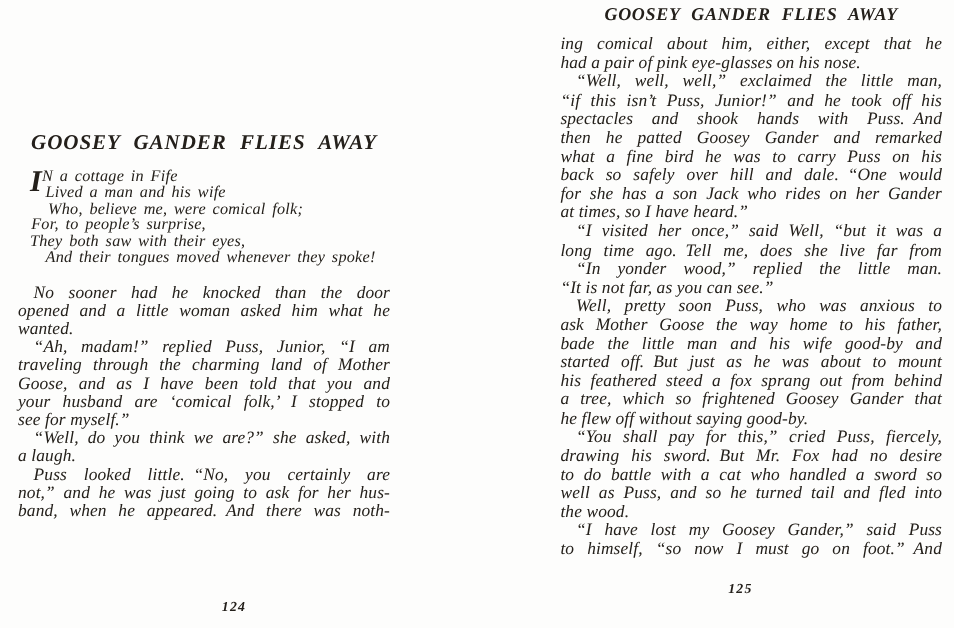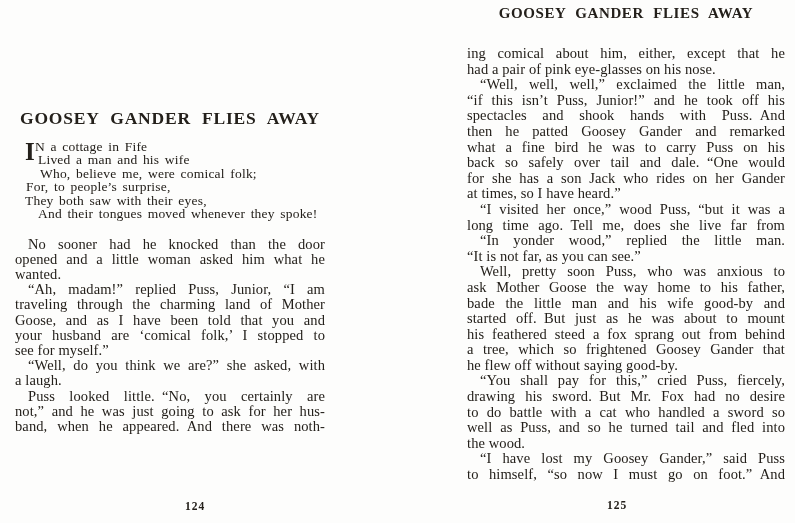--- a/index.html
+++ b/index.html
@@ -2,21 +2,21 @@
 <html><head>
 <meta charset="utf-8">
 <style>
   html,body{margin:0;padding:0;}
   body{
     width:795px;height:523px;position:relative;
     background:#fdfdfc;color:#24201b;
     font-family:"Liberation Serif", serif;
     overflow:hidden;
   }
-  .page{position:absolute;top:0;height:523px;}
+  .page{position:absolute;top:0;height:523px;font-style:italic;}
   .page.left{left:15px;width:310px;}
   .page.right{left:467px;width:318px;}
 
   .title{
     position:absolute;top:108px;left:0;width:100%;margin:0;
     text-align:center;font-weight:bold;font-size:17.5px;
     letter-spacing:.8px;word-spacing:6px;white-space:nowrap;
   }
   .running-head{
     position:absolute;top:5px;left:0;width:100%;
@@ -29,32 +29,32 @@
     font-size:13.5px;line-height:13.4px;letter-spacing:.2px;word-spacing:2px;
   }
   .poem .drop{
     position:absolute;left:0;top:0;
     font-size:25px;line-height:24px;font-weight:bold;
   }
   .poem-line{white-space:nowrap;}
 
   .prose{position:absolute;left:0;letter-spacing:.1px;}
   .prose.pl{top:236.5px;width:310px;font-size:14.5px;line-height:15.2px;}
-  .prose.pr{top:30px;width:318px;font-size:14.5px;line-height:15.6px;margin-top:16px;}
+  .prose.pr{top:30px;width:318px;font-size:14.5px;line-height:15.6px;}
   .para{margin:0;}
   .line{text-align:justify;text-align-last:justify;}
   .line.last{text-align:left;text-align-last:auto;}
   .line.indent{padding-left:13px;}
 
   .folio{
     position:absolute;font-weight:bold;font-size:11.5px;
     width:30px;text-align:center;letter-spacing:1px;
   }
   .folio.fl{top:500px;left:165px;}
-  .folio.fr{top:499px;left:135px;}
+  .folio.fr{top:485px;left:135px;}
 </style>
 </head>
 <body>
 
 <div>
 
   <section class="page left">
     <h1 class="title">GOOSEY GANDER FLIES AWAY</h1>
     <div class="poem">
       <span class="drop">I</span>
@@ -99,26 +99,26 @@
         <div class="para">
           <div class="line">ing comical about him, either, except that he</div>
           <div class="line last">had a pair of pink eye-glasses on his nose.</div>
         </div>
         <div class="para">
           <div class="line indent">“Well, well, well,” exclaimed the little man,</div>
           <div class="line">“if this isn’t Puss, Junior!” and he took off his</div>
           <div class="line">spectacles and shook hands with Puss. And</div>
           <div class="line">then he patted Goosey Gander and remarked</div>
           <div class="line">what a fine bird he was to carry Puss on his</div>
-          <div class="line">back so safely over tail and dale. “One would</div>
+          <div class="line">back so safely over hill and dale. “One would</div>
           <div class="line">for she has a son Jack who rides on her Gander</div>
           <div class="line last">at times, so I have heard.”</div>
         </div>
         <div class="para">
-          <div class="line indent">“I visited her once,” wood Puss, “but it was a</div>
+          <div class="line indent">“I visited her once,” said Well, “but it was a</div>
           <div class="line">long time ago. Tell me, does she live far from</div>
         </div>
         <div class="para">
           <div class="line indent">“In yonder wood,” replied the little man.</div>
           <div class="line last">“It is not far, as you can see.”</div>
         </div>
         <div class="para">
           <div class="line indent">Well, pretty soon Puss, who was anxious to</div>
           <div class="line">ask Mother Goose the way home to his father,</div>
           <div class="line">bade the little man and his wife good-by and</div>

